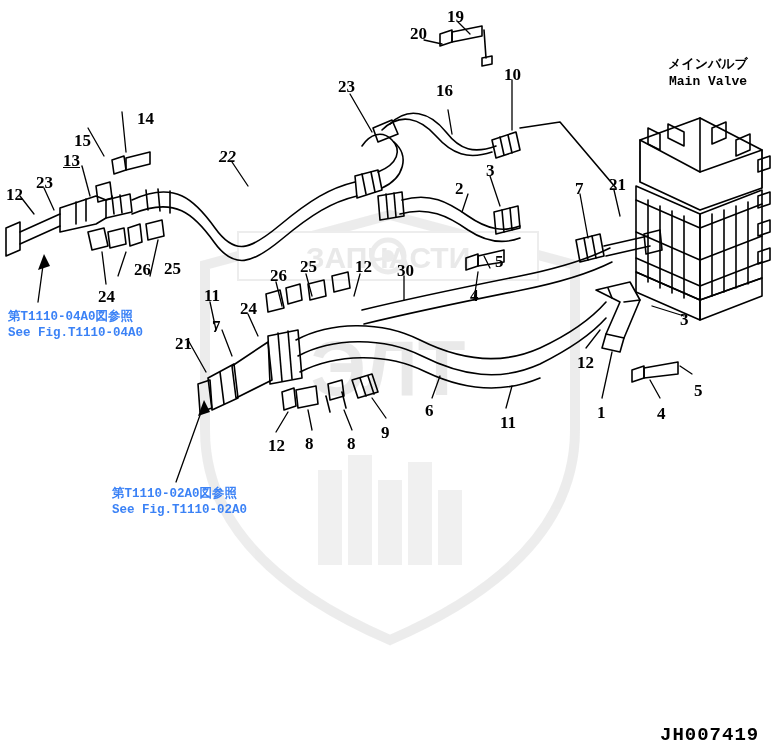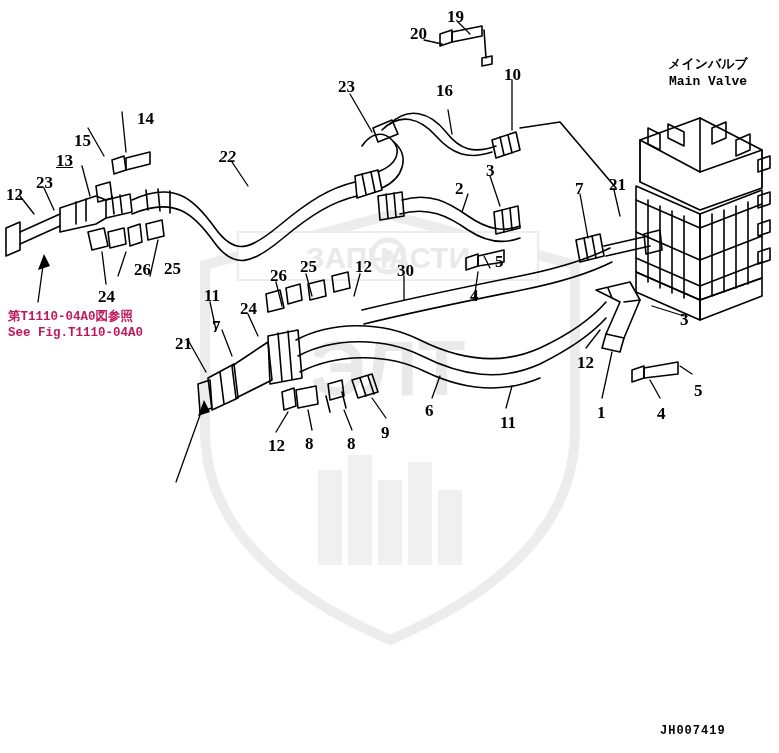--- a/index.html
+++ b/index.html
@@ -30,38 +30,38 @@
     color: #000000;
     white-space: nowrap;
     line-height: 1;
     text-align: right;
   }
   .ref-note {
     position: absolute;
     font-family: "Liberation Mono", monospace;
     font-size: 12.5px;
     font-weight: bold;
-    color: #be185d;
+    color: #3b82f6;
     white-space: nowrap;
     line-height: 1.25;
   }
   .label-mv {
     position: absolute;
     font-family: "Liberation Mono", monospace;
     font-size: 13px;
     font-weight: bold;
     color: #000000;
     white-space: nowrap;
     line-height: 1.3;
     text-align: center;
   }
   .figure-code {
     position: absolute;
     font-family: "Liberation Mono", monospace;
-    font-size: 12px;
+    font-size: 19px;
     font-weight: bold;
     letter-spacing: 1px;
     color: #000000;
     white-space: nowrap;
   }
   
   #watermark {
     position: absolute;
     left: 0;
     top: 0;
@@ -306,32 +306,36 @@
 
   <div class="label-mv" style="left:653px; top:57px; width:110px;">
     <div>メインバルブ</div>
     <div>Main Valve</div>
   </div>
 
   <div class="ref-note" style="left:8px; top:310px;">
     <div>第T1110-04A0図参照</div>
     <div>See Fig.T1110-04A0</div>
   </div>
+  <div class="ref-note" style="left:112px; top:487px;">
+    <div>第T1110-02A0図参照</div>
+    <div>See Fig.T1110-02A0</div>
+  </div>
 
   <div class="figure-code" style="left:660px; top:724px;">JH007419</div>
 
   <div id="callouts-layer">
       <div class="callout" style="left: 447px; top: 8px;">19</div>
       <div class="callout" style="left: 410px; top: 25px;">20</div>
       <div class="callout" style="left: 504px; top: 66px;">10</div>
       <div class="callout" style="left: 338px; top: 78px;">23</div>
       <div class="callout" style="left: 436px; top: 82px;">16</div>
       <div class="callout" style="left: 108px; top: 110px; margin-left: 29px;">14</div>
       <div class="callout" style="left: 74px; top: 132px;">15</div>
-      <div class="callout" style="left: 56px; top: 152px; text-decoration: underline;">13</div>
+      <div class="callout" style="left: 63px; top: 152px; text-decoration: underline;">13</div>
       <div class="callout" style="left: 219px; top: 148px; font-style: italic;">22</div>
       <div class="callout" style="left: 486px; top: 162px;">3</div>
       <div class="callout" style="left: 6px; top: 186px;">12</div>
       <div class="callout" style="left: 36px; top: 174px;">23</div>
       <div class="callout" style="left: 455px; top: 180px;">2</div>
       <div class="callout" style="left: 575px; top: 180px;">7</div>
       <div class="callout" style="left: 609px; top: 176px;">21</div>
       <div class="callout" style="left: 134px; top: 261px;">26</div>
       <div class="callout" style="left: 164px; top: 260px;">25</div>
       <div class="callout" style="left: 98px; top: 288px;">24</div>

